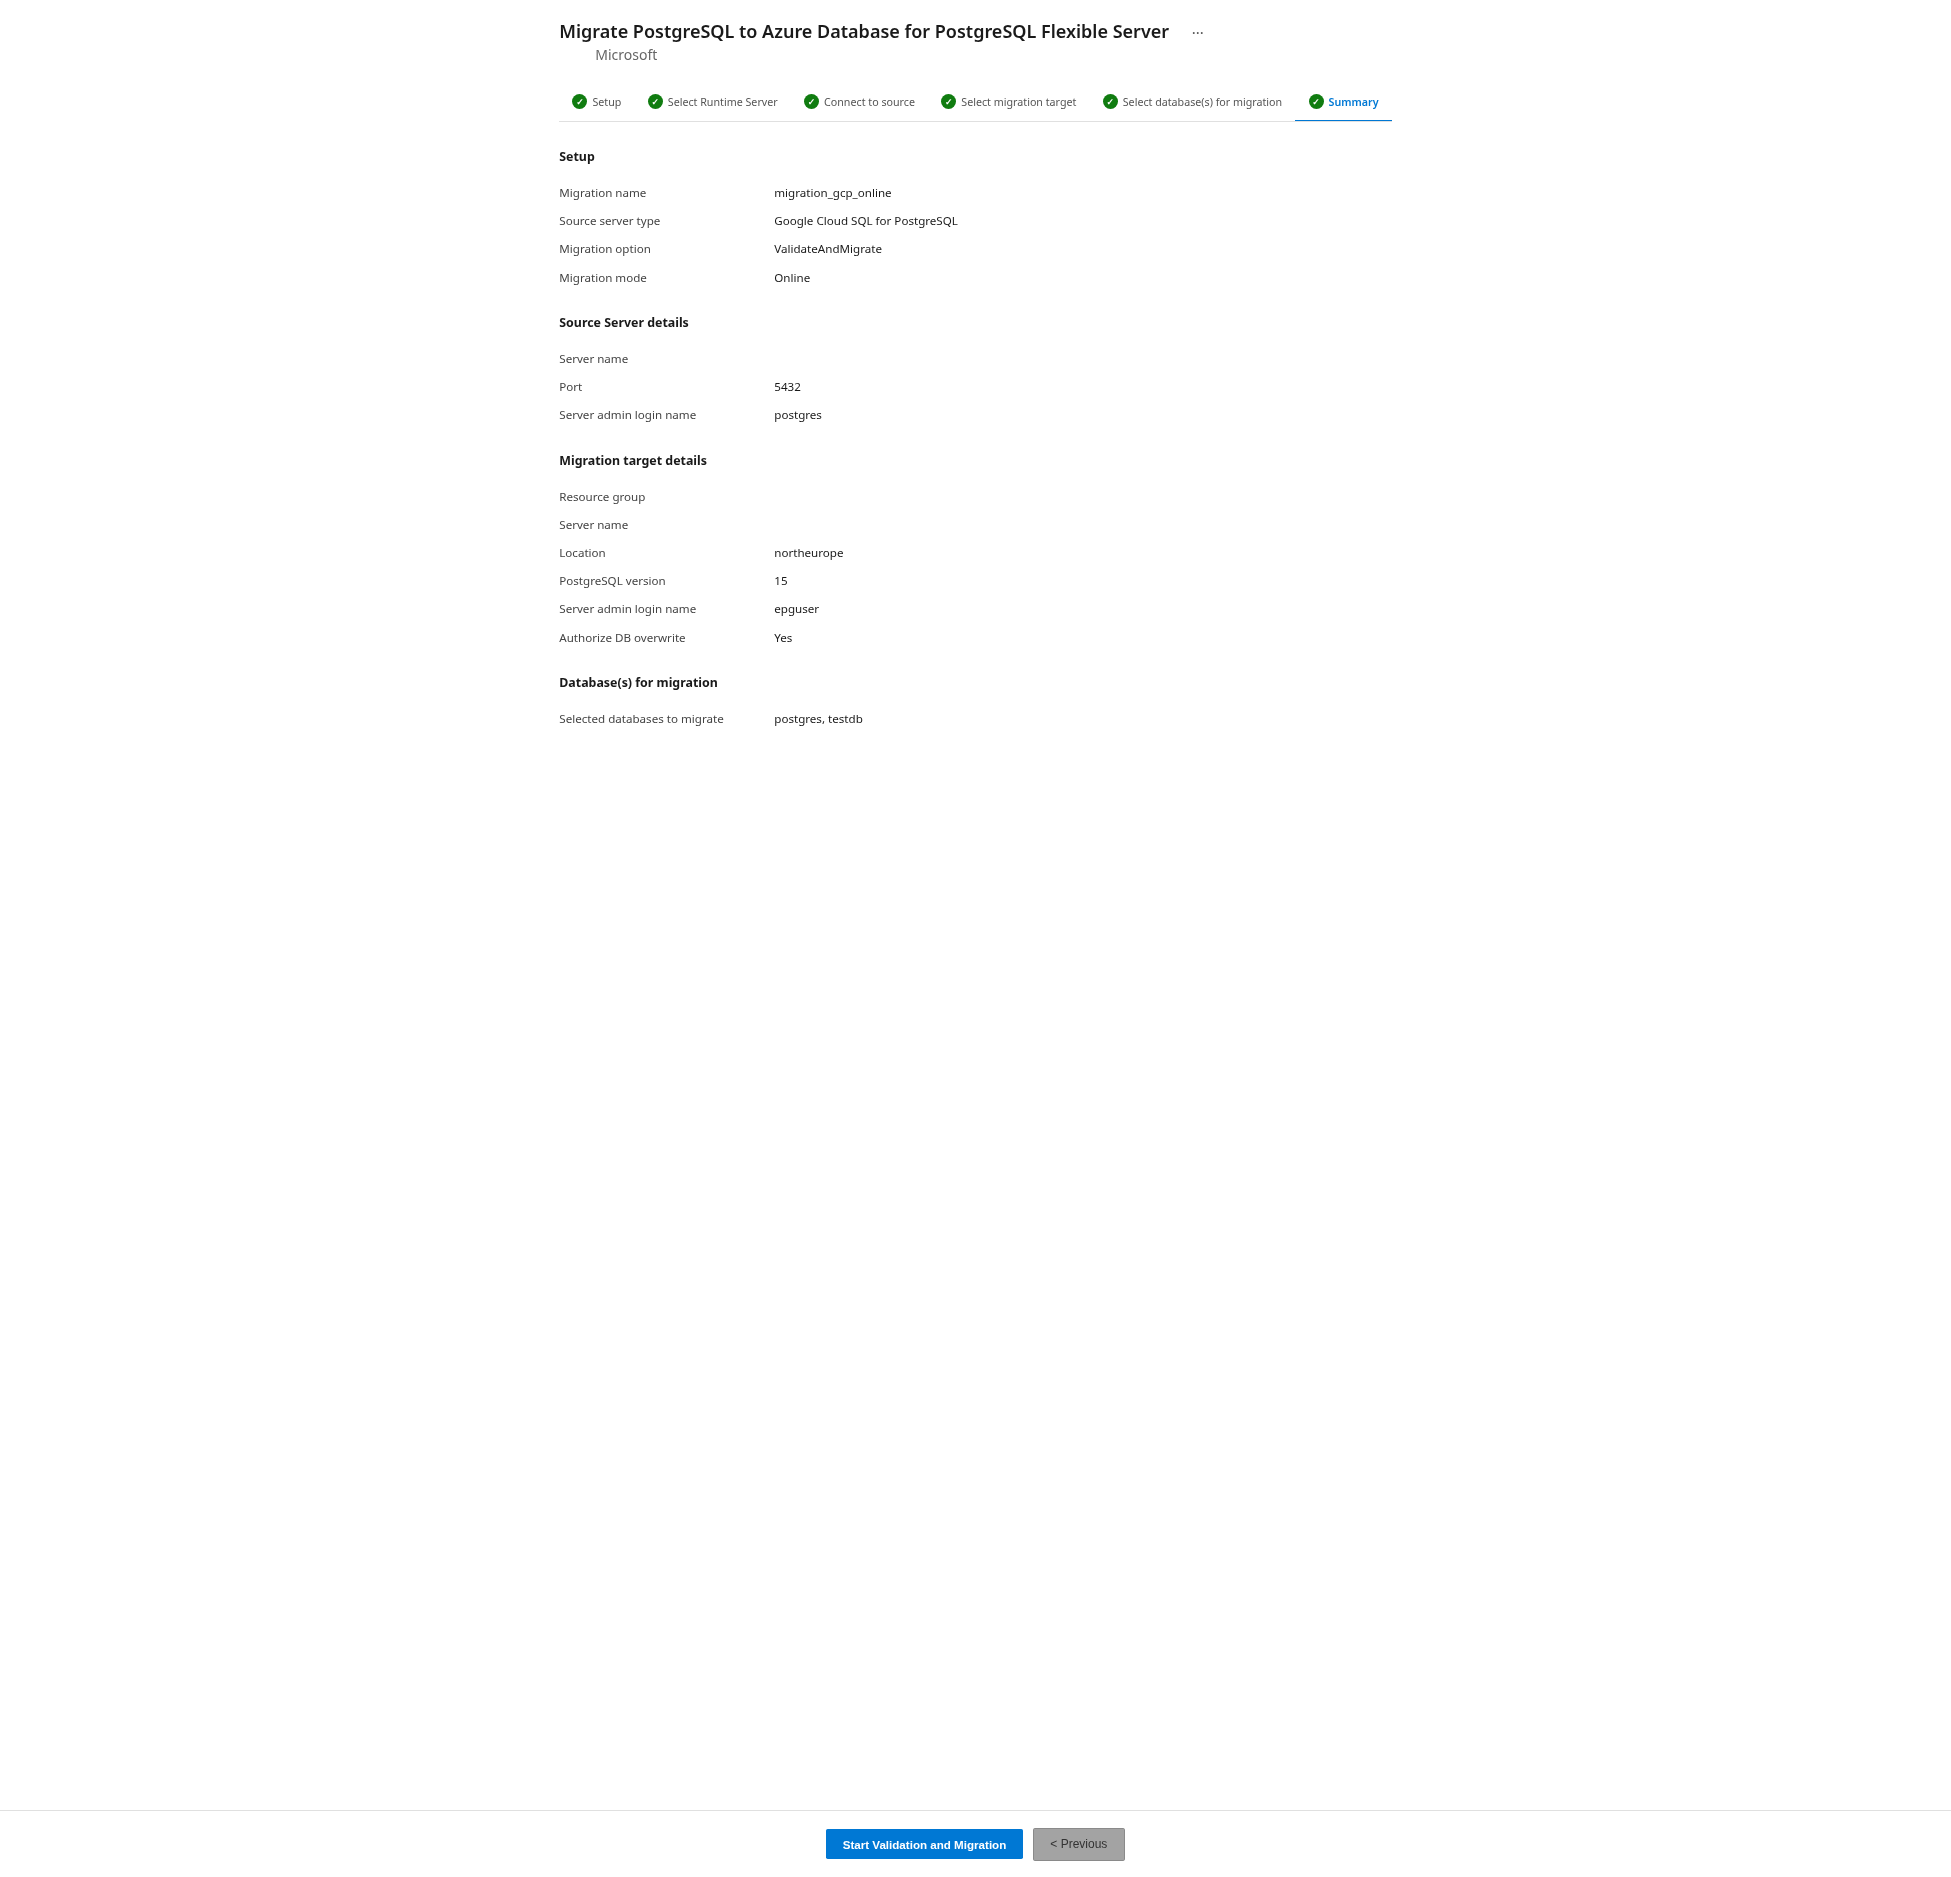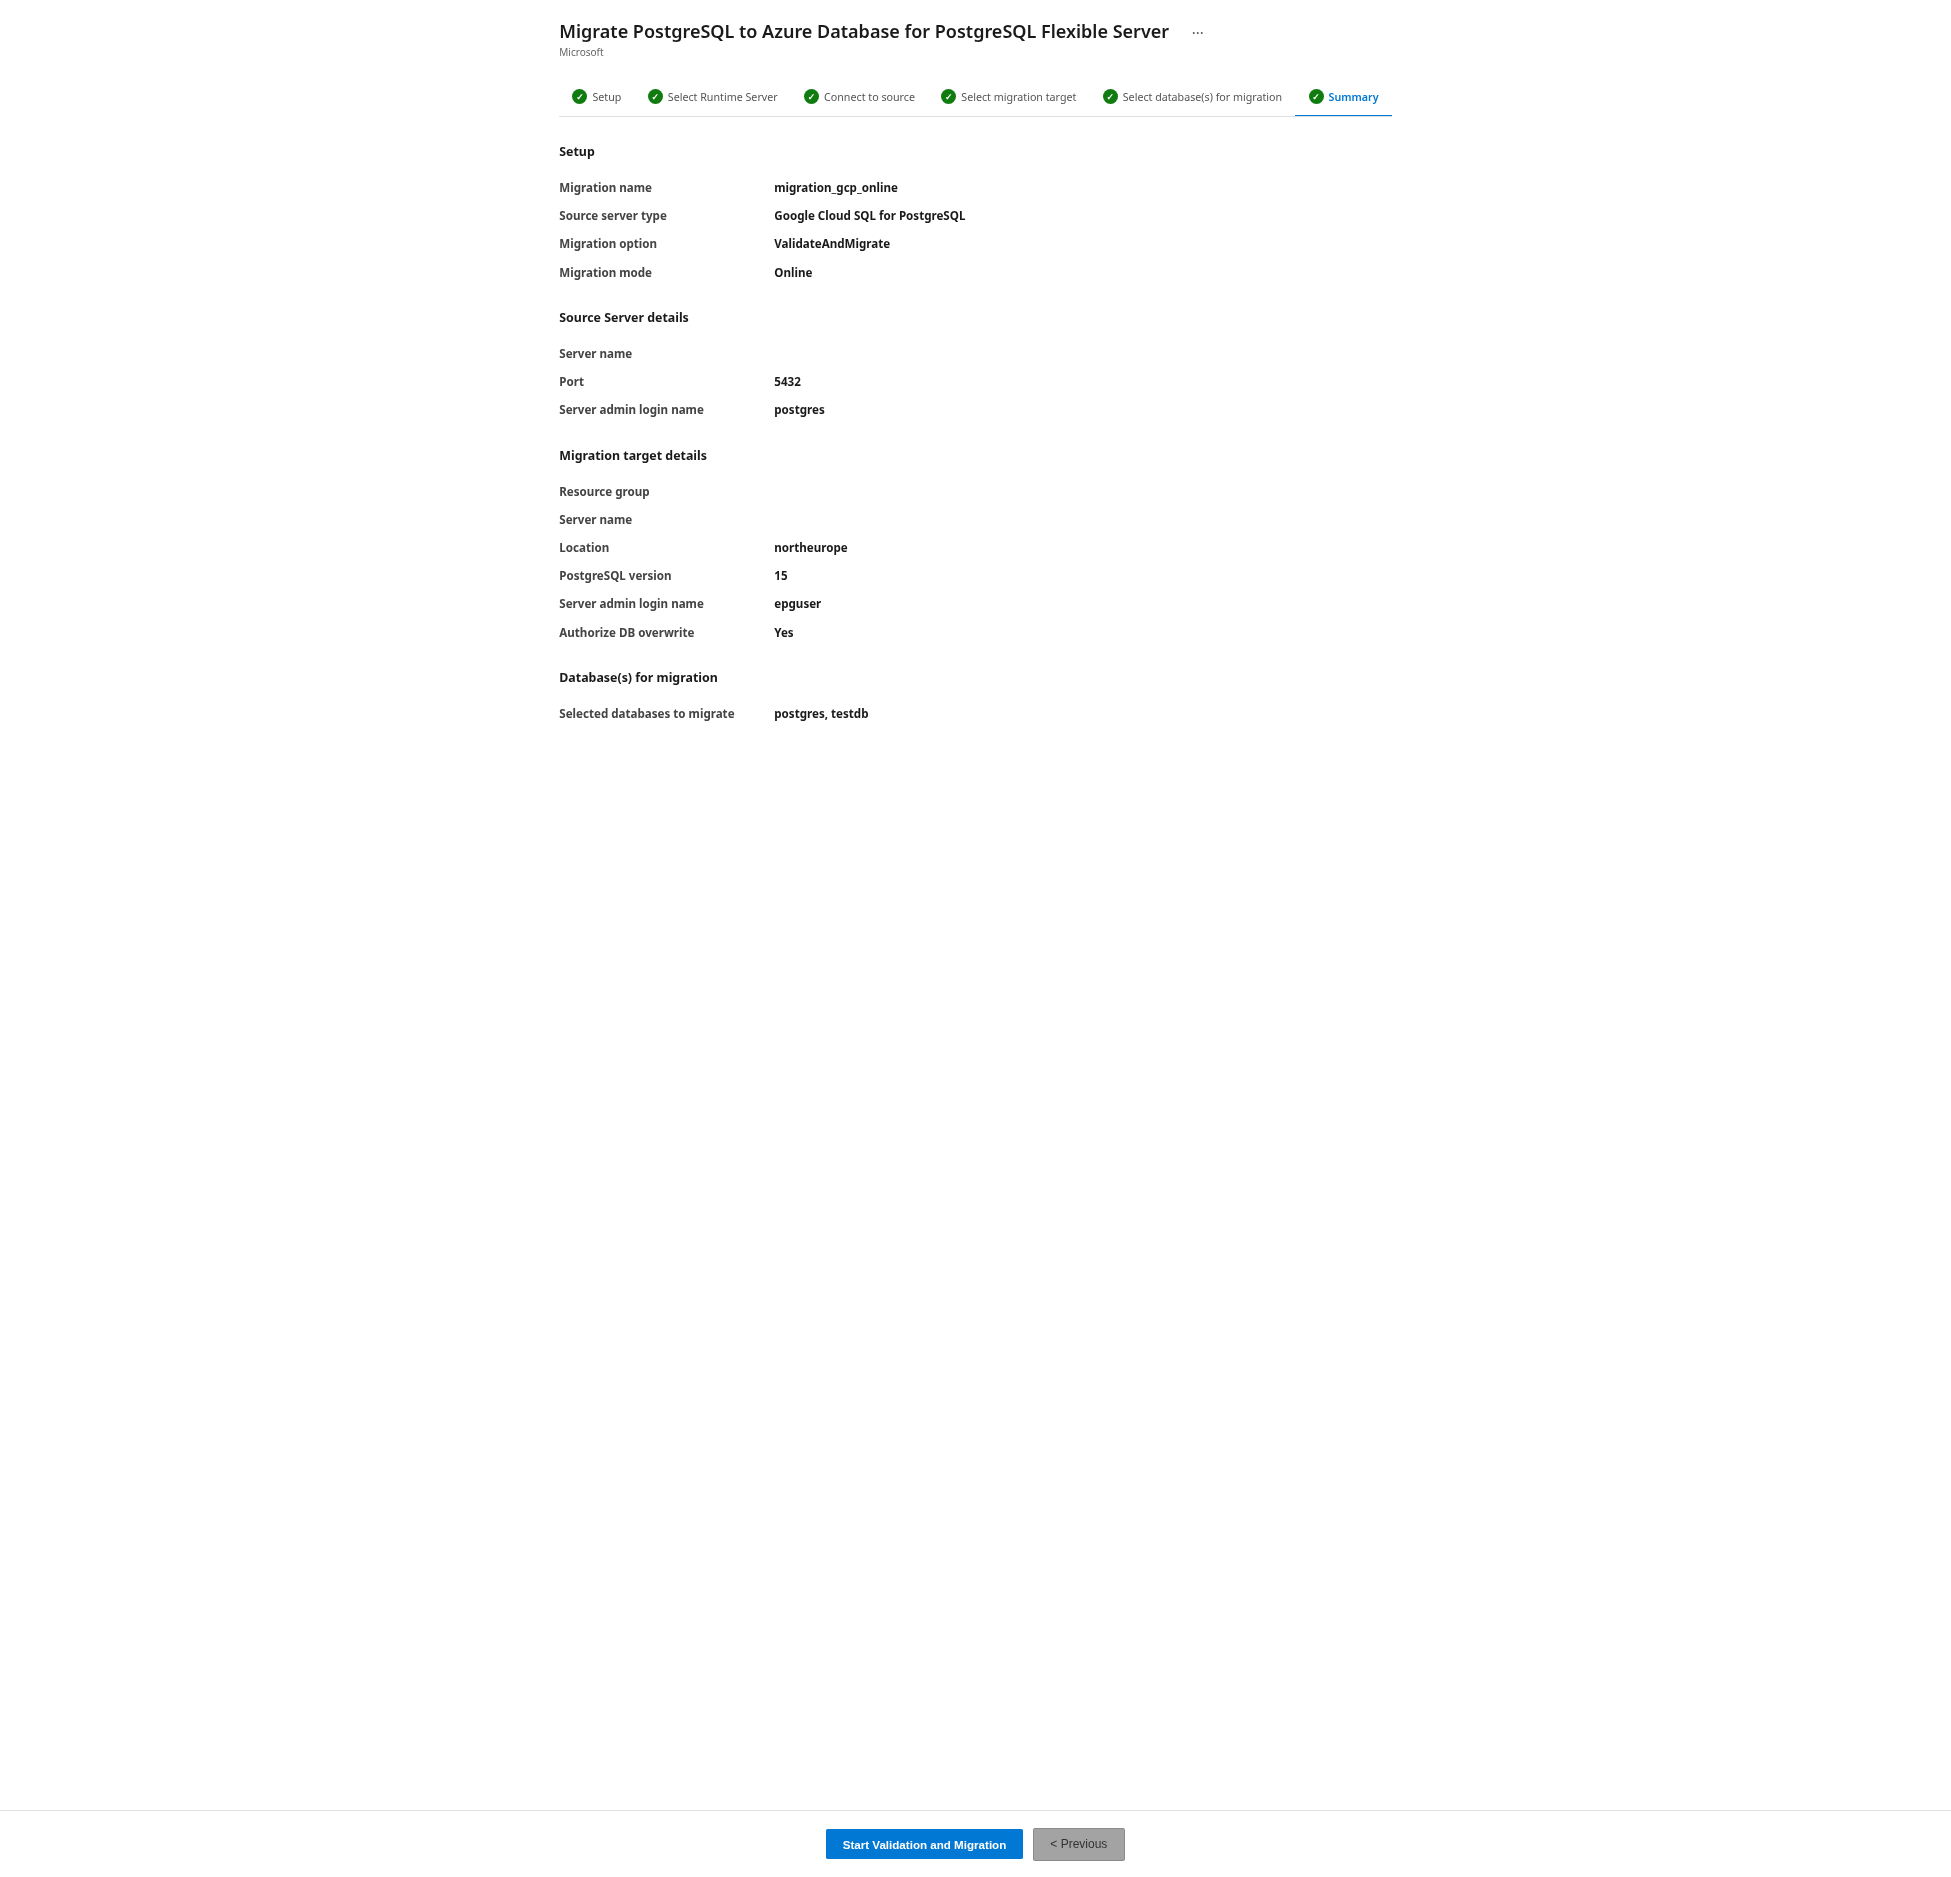--- a/index.html
+++ b/index.html
@@ -32,23 +32,24 @@
     }
 
     .page-title {
       font-size: 18px;
       font-weight: 600;
       color: #1a1a1a;
       line-height: 1.3;
     }
 
     .page-subtitle {
-      font-size: 10px;
+      font-size: 14px;
       color: #666;
       margin-top: 1.7px;
+      margin-left: 36px;
     }
 
     .more-icon {
       display: inline-block;
       font-size: 15px;
       color: #555;
       margin-left: 6.6px;
       vertical-align: middle;
       cursor: pointer;
     }
@@ -122,21 +123,20 @@
       font-size: 12.4px;
       font-weight: 700;
       color: #1a1a1a;
       margin-bottom: 13.2px;
     }
 
     .field-row {
       display: flex;
       align-items: baseline;
       padding: 6.6px 0;
-      font-weight: bold;
     }
 
     .field-label {
       width: 215px;
       min-width: 215px;
       color: #444;
       font-size: 11.6px;
     }
 
     .field-value {

